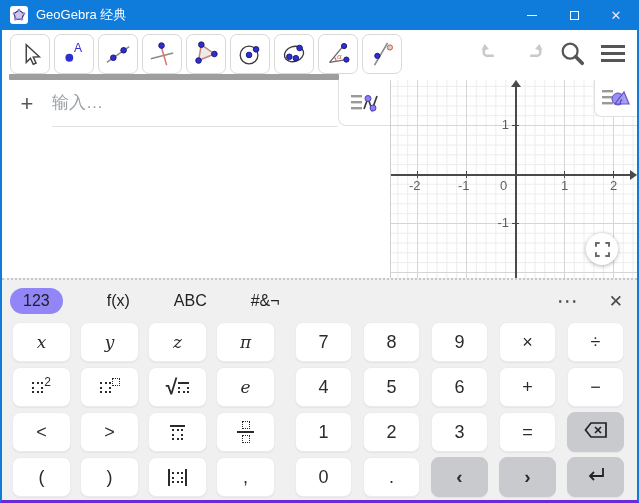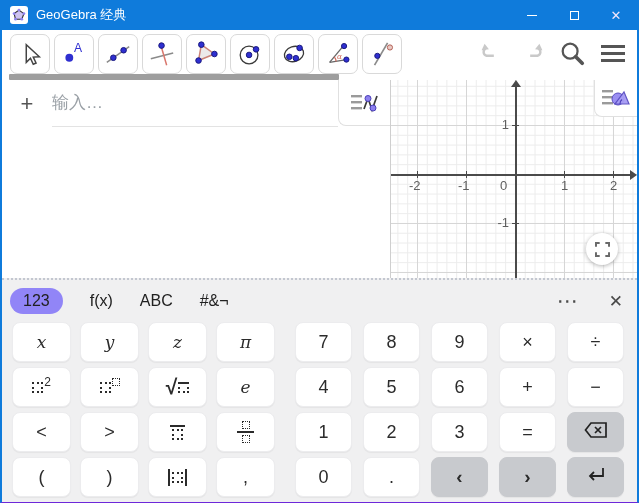--- a/index.html
+++ b/index.html
@@ -1,18 +1,18 @@
 <!DOCTYPE html>
 <html><head>
 <meta charset="utf-8">
 <style>
   * { margin:0; padding:0; box-sizing:border-box; }
   html,body { background:#e8e8e8; font-family:"Liberation Sans", sans-serif; }
   .window { width:639px; height:503px; background:#fff; border-left:2px solid #0f7bdb;
-    border-right:2px solid #0f7bdb; border-bottom:1px solid #6d28d9; position:relative; overflow:hidden; }
+    border-right:2px solid #0f7bdb; border-bottom:3px solid #6d28d9; position:relative; overflow:hidden; }
 
   
   .titlebar { height:30px; background:#0f7bdb; display:flex; align-items:center; }
   .app-logo { width:18px; height:18px; background:#fff; border-radius:3px; margin-left:8px;
     display:flex; align-items:center; justify-content:center; }
   .title-text { color:#fff; font-size:13px; margin-left:8px; flex:1; }
   .win-controls { display:flex; height:30px; }
   .win-btn { width:42px; height:30px; display:flex; align-items:center; justify-content:center; color:#fff; }
   .min-glyph { width:10px; height:1px; background:#fff; display:block; }
   .max-glyph { width:9px; height:9px; border:1px solid #fff; display:block; }
@@ -57,21 +57,21 @@
   .tick-mark { position:absolute; background:#4a4a4a; }
   .gfx-stylebar { position:absolute; top:0; right:0; width:43px; height:37px; background:#fff;
     border-left:1px solid #e0e0e0; border-bottom:1px solid #e0e0e0; border-bottom-left-radius:8px;
     display:flex; align-items:center; justify-content:center; }
   .fullscreen-btn { position:absolute; right:19px; bottom:13px; width:32px; height:32px; border-radius:50%;
     background:#fff; box-shadow:0 1px 4px rgba(0,0,0,.3); display:flex; align-items:center; justify-content:center; }
 
   
   .keyboard { height:225px; background:#f0f0f1; border-top:2px dotted #c3c7d0; }
   .kb-header { height:42px; display:flex; align-items:center; padding:0 14px 0 8px; }
-  .kb-tabs { display:flex; align-items:center; gap:27px; }
+  .kb-tabs { display:flex; align-items:center; gap:44px; }
   .kb-tab { font-size:16px; color:#212121; padding:4px 0; }
   .kb-tab.selected { background:#9185f7; border-radius:15px; padding:4px 13px; }
   .kb-header-actions { margin-left:auto; display:flex; align-items:center; gap:30px; color:#4a4a4a; }
   .more-dots { font-size:21px; letter-spacing:1px; line-height:10px; }
   .kb-close { font-size:17px; }
   .kb-body { display:flex; gap:20px; padding:0 8px 0 10px; }
   .pad { display:grid; row-gap:5px; column-gap:9px; }
   .pad-left { grid-template-columns:repeat(4,59px); }
   .pad-right { grid-template-columns:repeat(5,57px); column-gap:11px; }
   .key { height:40px; background:#fff; border:1px solid #ececee; border-radius:8px;

